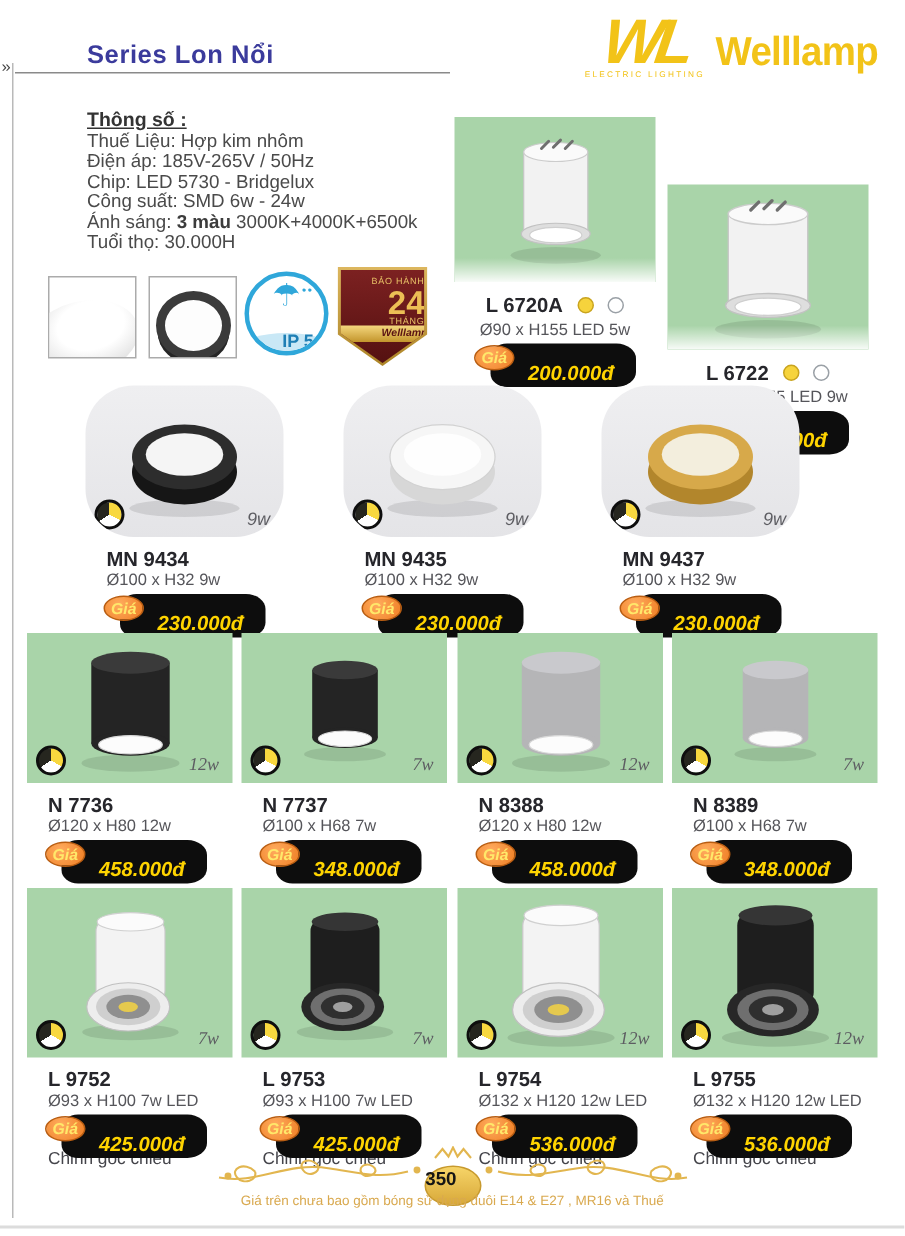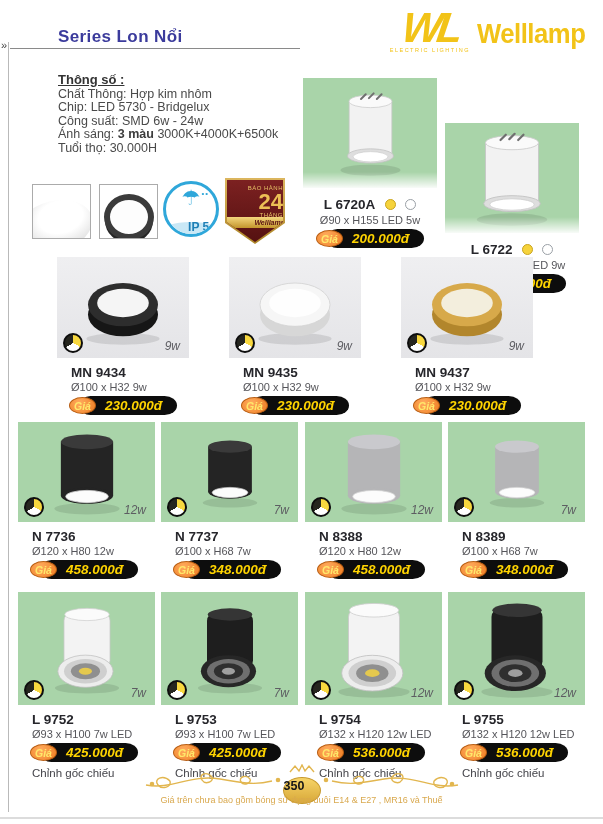--- a/index.html
+++ b/index.html
@@ -37,37 +37,37 @@
   .shield-in{position:absolute;inset:2px;clip-path:polygon(0 0,100% 0,100% 68%,50% 100%,0 68%);
     background:linear-gradient(#7c2121,#551111);text-align:right;color:#eec976;}
   .w-top{font-size:6px;letter-spacing:.5px;margin-top:5px;color:#e8c167;}
   .w-num{font-size:22px;font-weight:bold;line-height:21px;color:#ecbf55;}
   .w-unit{font-size:6px;letter-spacing:.5px;color:#e8c167;}
   .w-ribbon{position:absolute;left:-2px;right:-2px;bottom:14px;height:11px;background:linear-gradient(#f4d77e,#c3952c);
     color:#5a1313;font-size:7px;font-weight:bold;font-style:italic;line-height:11px;border-radius:2px;}
   
   .card{position:absolute;}
   .panel{position:relative;width:100%;display:flex;align-items:center;justify-content:center;overflow:hidden;}
-  .panel.green{background:#a9d4a9;}
-  .panel.gray{background:linear-gradient(#efeff1,#e4e4e7);}
+  .panel.green{background:#a9d4a9;font-family:Liberation Serif, serif;}
+  .panel.gray{background:linear-gradient(#efeff1,#e4e4e7);border-radius:32px;}
   .r1 .panel{height:110px;} .r2 .panel{height:101px;} .r3 .panel{height:100px;} .r4 .panel{height:113px;}
   .r1 .panel::after{content:"";position:absolute;left:0;right:0;bottom:0;height:16px;
     background:linear-gradient(rgba(255,255,255,0),rgba(255,255,255,.92));}
   .c0{left:303px;top:78px;width:134px;} .c1{left:445px;top:78px;width:134px;margin-top:45px;}
   .c2{left:57px;top:257px;width:132px;} .c3{left:229px;top:257px;width:132px;} .c4{left:401px;top:257px;width:132px;}
   .c5{left:18px;top:422px;width:137px;} .c6{left:161px;top:422px;width:137px;}
   .c7{left:305px;top:422px;width:137px;} .c8{left:448px;top:422px;width:137px;}
   .c9{left:18px;top:592px;width:137px;} .c10{left:161px;top:592px;width:137px;}
   .c11{left:305px;top:592px;width:137px;} .c12{left:448px;top:592px;width:137px;}
   .code{margin:7px 0 0 14px;font-weight:bold;font-size:13.5px;color:#26262b;}
   .dims{margin:1px 0 0 14px;font-size:11px;color:#55555a;}
   .note{margin:6px 0 0 14px;font-size:11.5px;color:#44444a;}
   .price{margin:3px 0 0 12px;position:relative;width:fit-content;height:18px;}
   .amount{display:inline-block;background:#0d0d0d;color:#ffd400;font-weight:bold;font-style:italic;font-size:13.5px;
-    line-height:17px;padding:1px 15px 1px 25px;border-radius:11px 13px 13px 11px / 9px 10px 10px 9px;margin-left:11px;white-space:nowrap;}
+    line-height:17px;padding:11px 15px 1px 25px;border-radius:11px 13px 13px 11px / 9px 10px 10px 9px;margin-left:11px;white-space:nowrap;}
   .gia{position:absolute;left:0;top:1px;width:27px;height:17px;background:radial-gradient(circle at 38% 32%, #ffab5e, #ee7d22);
     border:1px solid #b85d12;border-radius:50%;color:#ffe86a;font-size:10.5px;font-weight:bold;font-style:italic;
     line-height:17px;text-align:center;box-sizing:border-box;}
   .r1 .codeline{margin-top:7px;text-align:center;}
   .r1 .code{margin:0;display:inline-block;}
   .r1 .dims{margin:1px 0 0 0;text-align:center;}
   .r1 .price{margin:3px auto 0;}
   .dot{width:11px;height:11px;border-radius:50%;display:inline-block;margin-left:5px;vertical-align:middle;box-sizing:border-box;}
   .dot.y{background:#f6d33c;border:1px solid #c9a41f;}
   .dot.w{background:#fff;border:1px solid #9aa0a6;}
@@ -111,21 +111,22 @@
 <div class="logo">
   <div class="mono-wrap">
     <span class="mono">WL</span>
     <div class="tag">ELECTRIC LIGHTING</div>
   </div>
   <div class="wordmark">Welllamp</div>
 </div>
 
 <div class="specs">
   <div class="heading">Thông số :</div>
-  <div>Chất Thông: Hợp kim nhôm</div>
+  <div>Thuế Liệu: Hợp kim nhôm</div>
+  <div>Điện áp: 185V-265V / 50Hz</div>
   <div>Chip: LED 5730 - Bridgelux</div>
   <div>Công suất: SMD 6w - 24w</div>
   <div><span>Ánh sáng: </span><b>3 màu</b><span> 3000K+4000K+6500k</span></div>
   <div>Tuổi thọ: 30.000H</div>
 </div>
 
 <div class="thumb t1">
     <div class="disc1"></div>
   </div>
 <div class="thumb t2">

